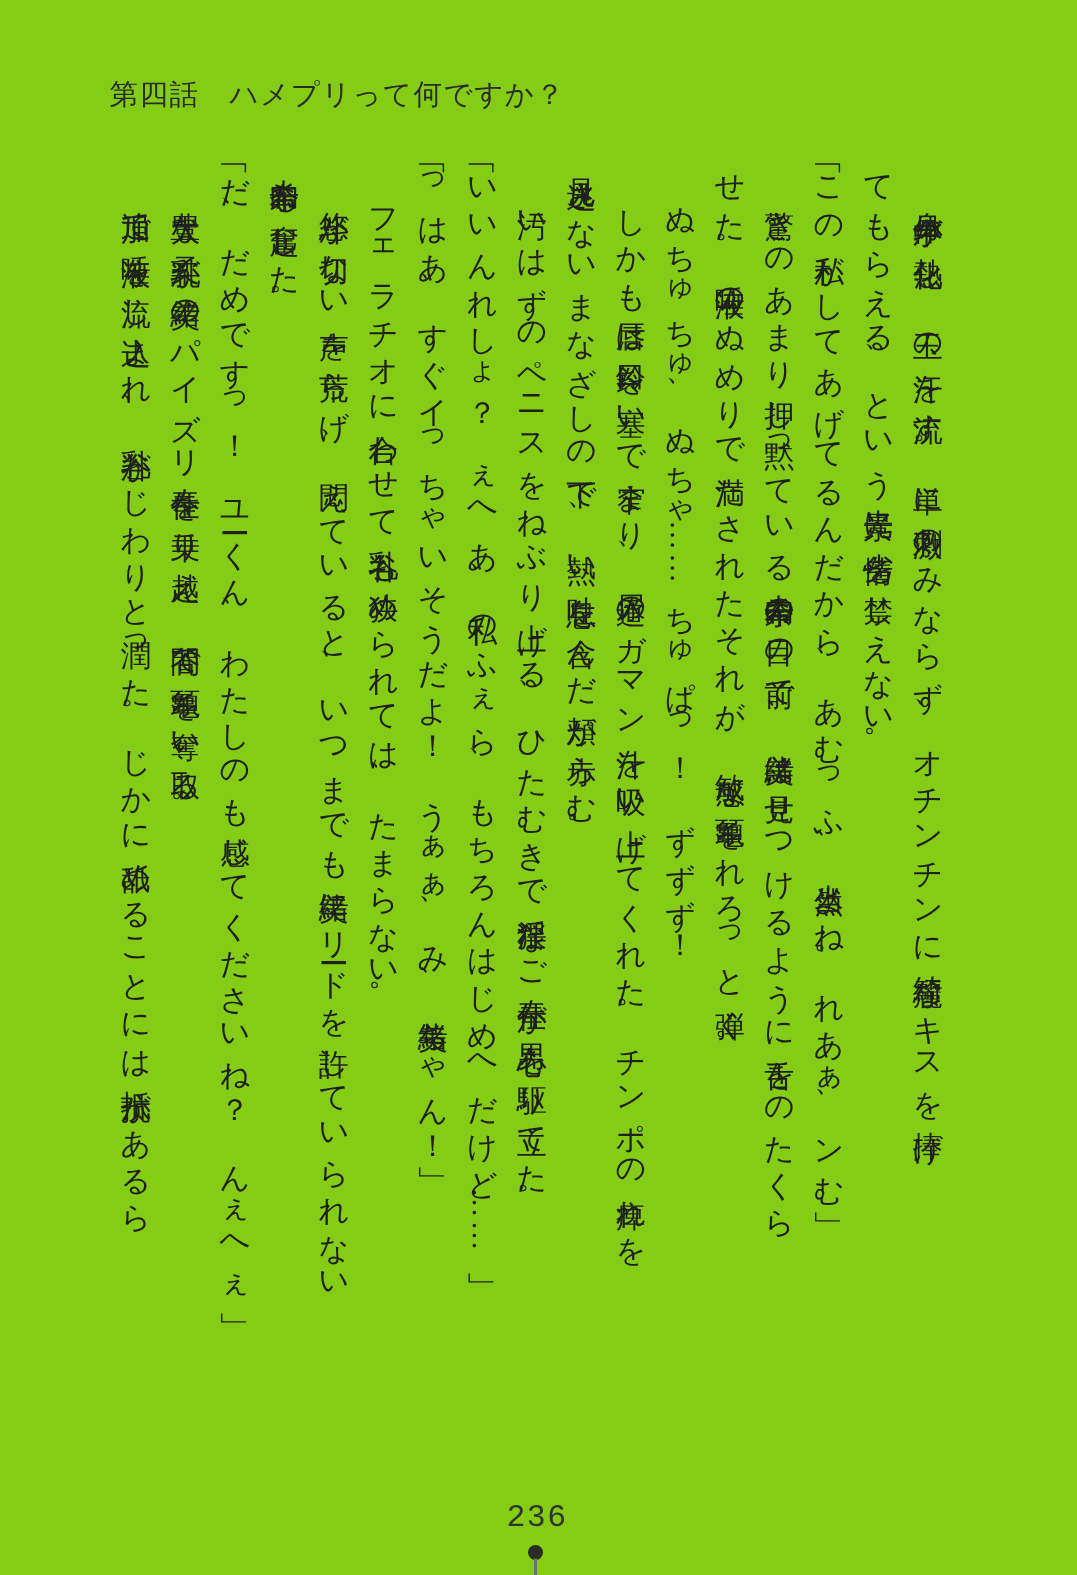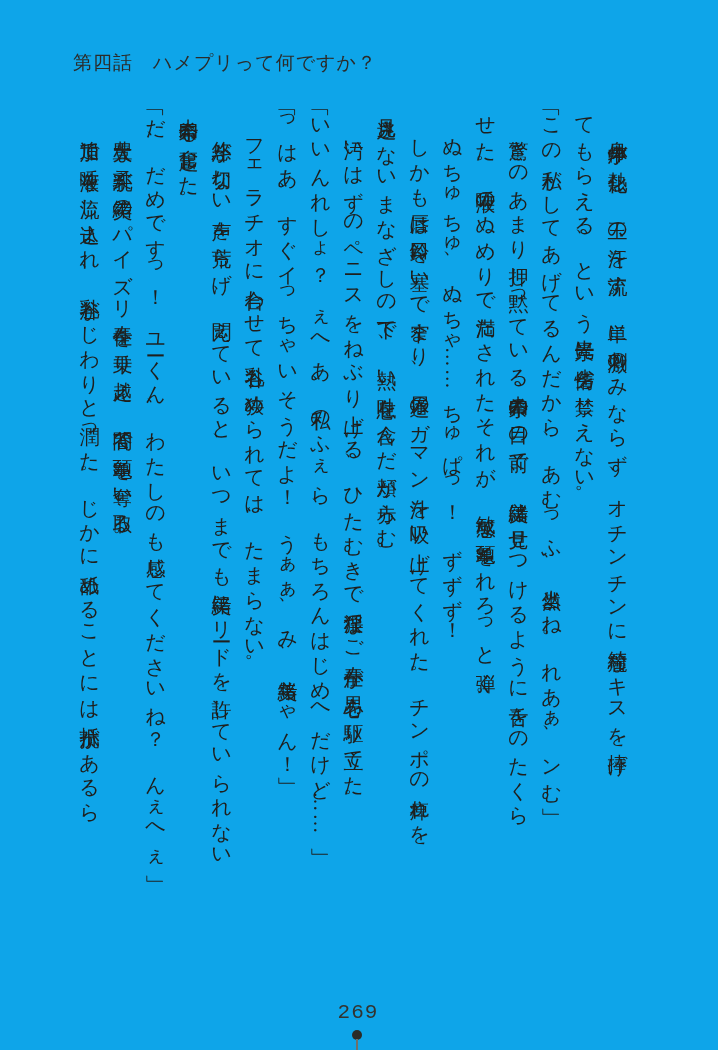--- a/index.html
+++ b/index.html
@@ -1,19 +1,19 @@
 <!DOCTYPE html>
 <html><head>
 <meta charset="utf-8">
 <style>
   html,body { margin:0; padding:0; }
   .page {
     position:relative;
     width:718px; height:1050px;
-    background:#0ea5e9;
+    background:#84cc16;
     font-family:"Liberation Serif","DejaVu Serif",serif;
     overflow:hidden;
   }
   .running-header {
     position:absolute;
     left:73px; top:50px;
     font-size:19px;
     letter-spacing:1px;
     color:#2b2b29;
     white-space:nowrap;
@@ -74,18 +74,18 @@
       <p>「いいんれしょ？　ぇへあ、私のふぇら、もちろんはじめへだけど……」</p>
       <p>「っはあ、すぐイっちゃいそうだよ！　うぁぁ、み、美緒ちゃん！」</p>
       <p>　フェラチオに合わせて乳谷も狭められては、たまらない。</p>
       <p>　悠斗が切ない声を荒らげ、悶えていると、いつまでも美緒にリードを許していられない</p>
       <p>由希奈も奮起した。</p>
       <p>「だ、だめですっ！　ユーくん、わたしのも感じてくださいね？　んぇへぇ」</p>
       <p>　豊大な柔乳が美緒のパイズリ奉仕を乗り越え、谷間で亀頭を奪い取る。</p>
       <p>　追加で唾液を流し込まれ、乳谷がじわりと潤った。じかに舐めることには抵抗があるら</p>
     </div>
 
-  <div class="page-number">269</div>
+  <div class="page-number">236</div>
 
   <div class="center-mark-dot"></div>
   <div class="center-mark-stem"></div>
 
 </div>
 
 </body></html>

